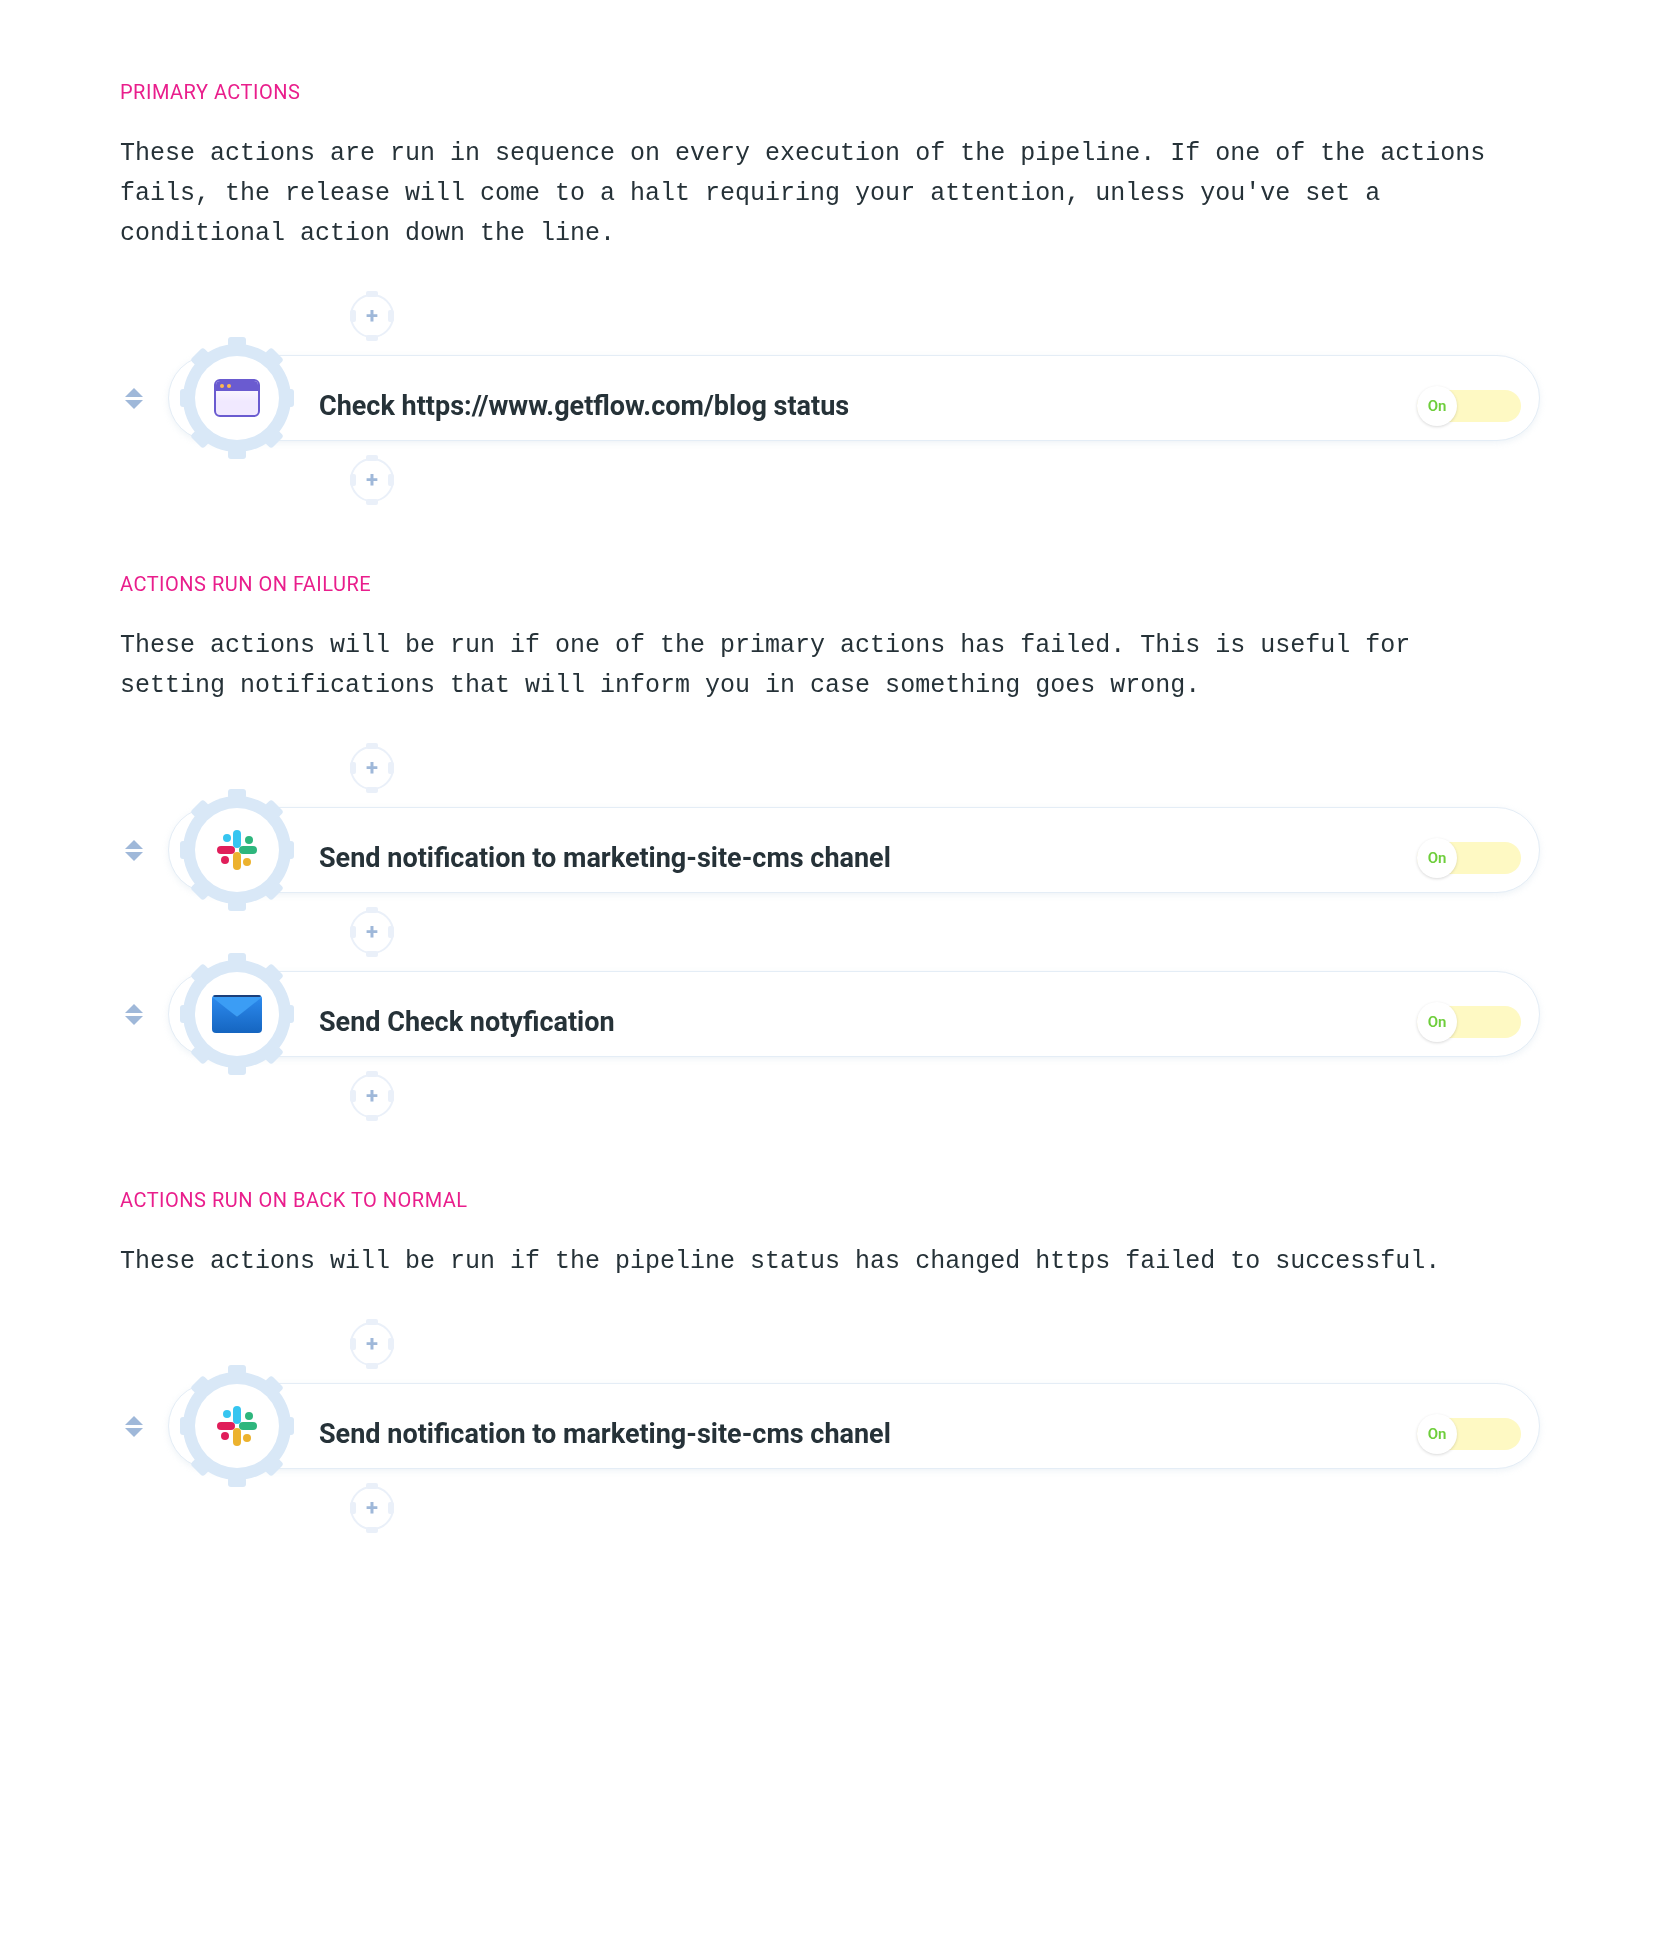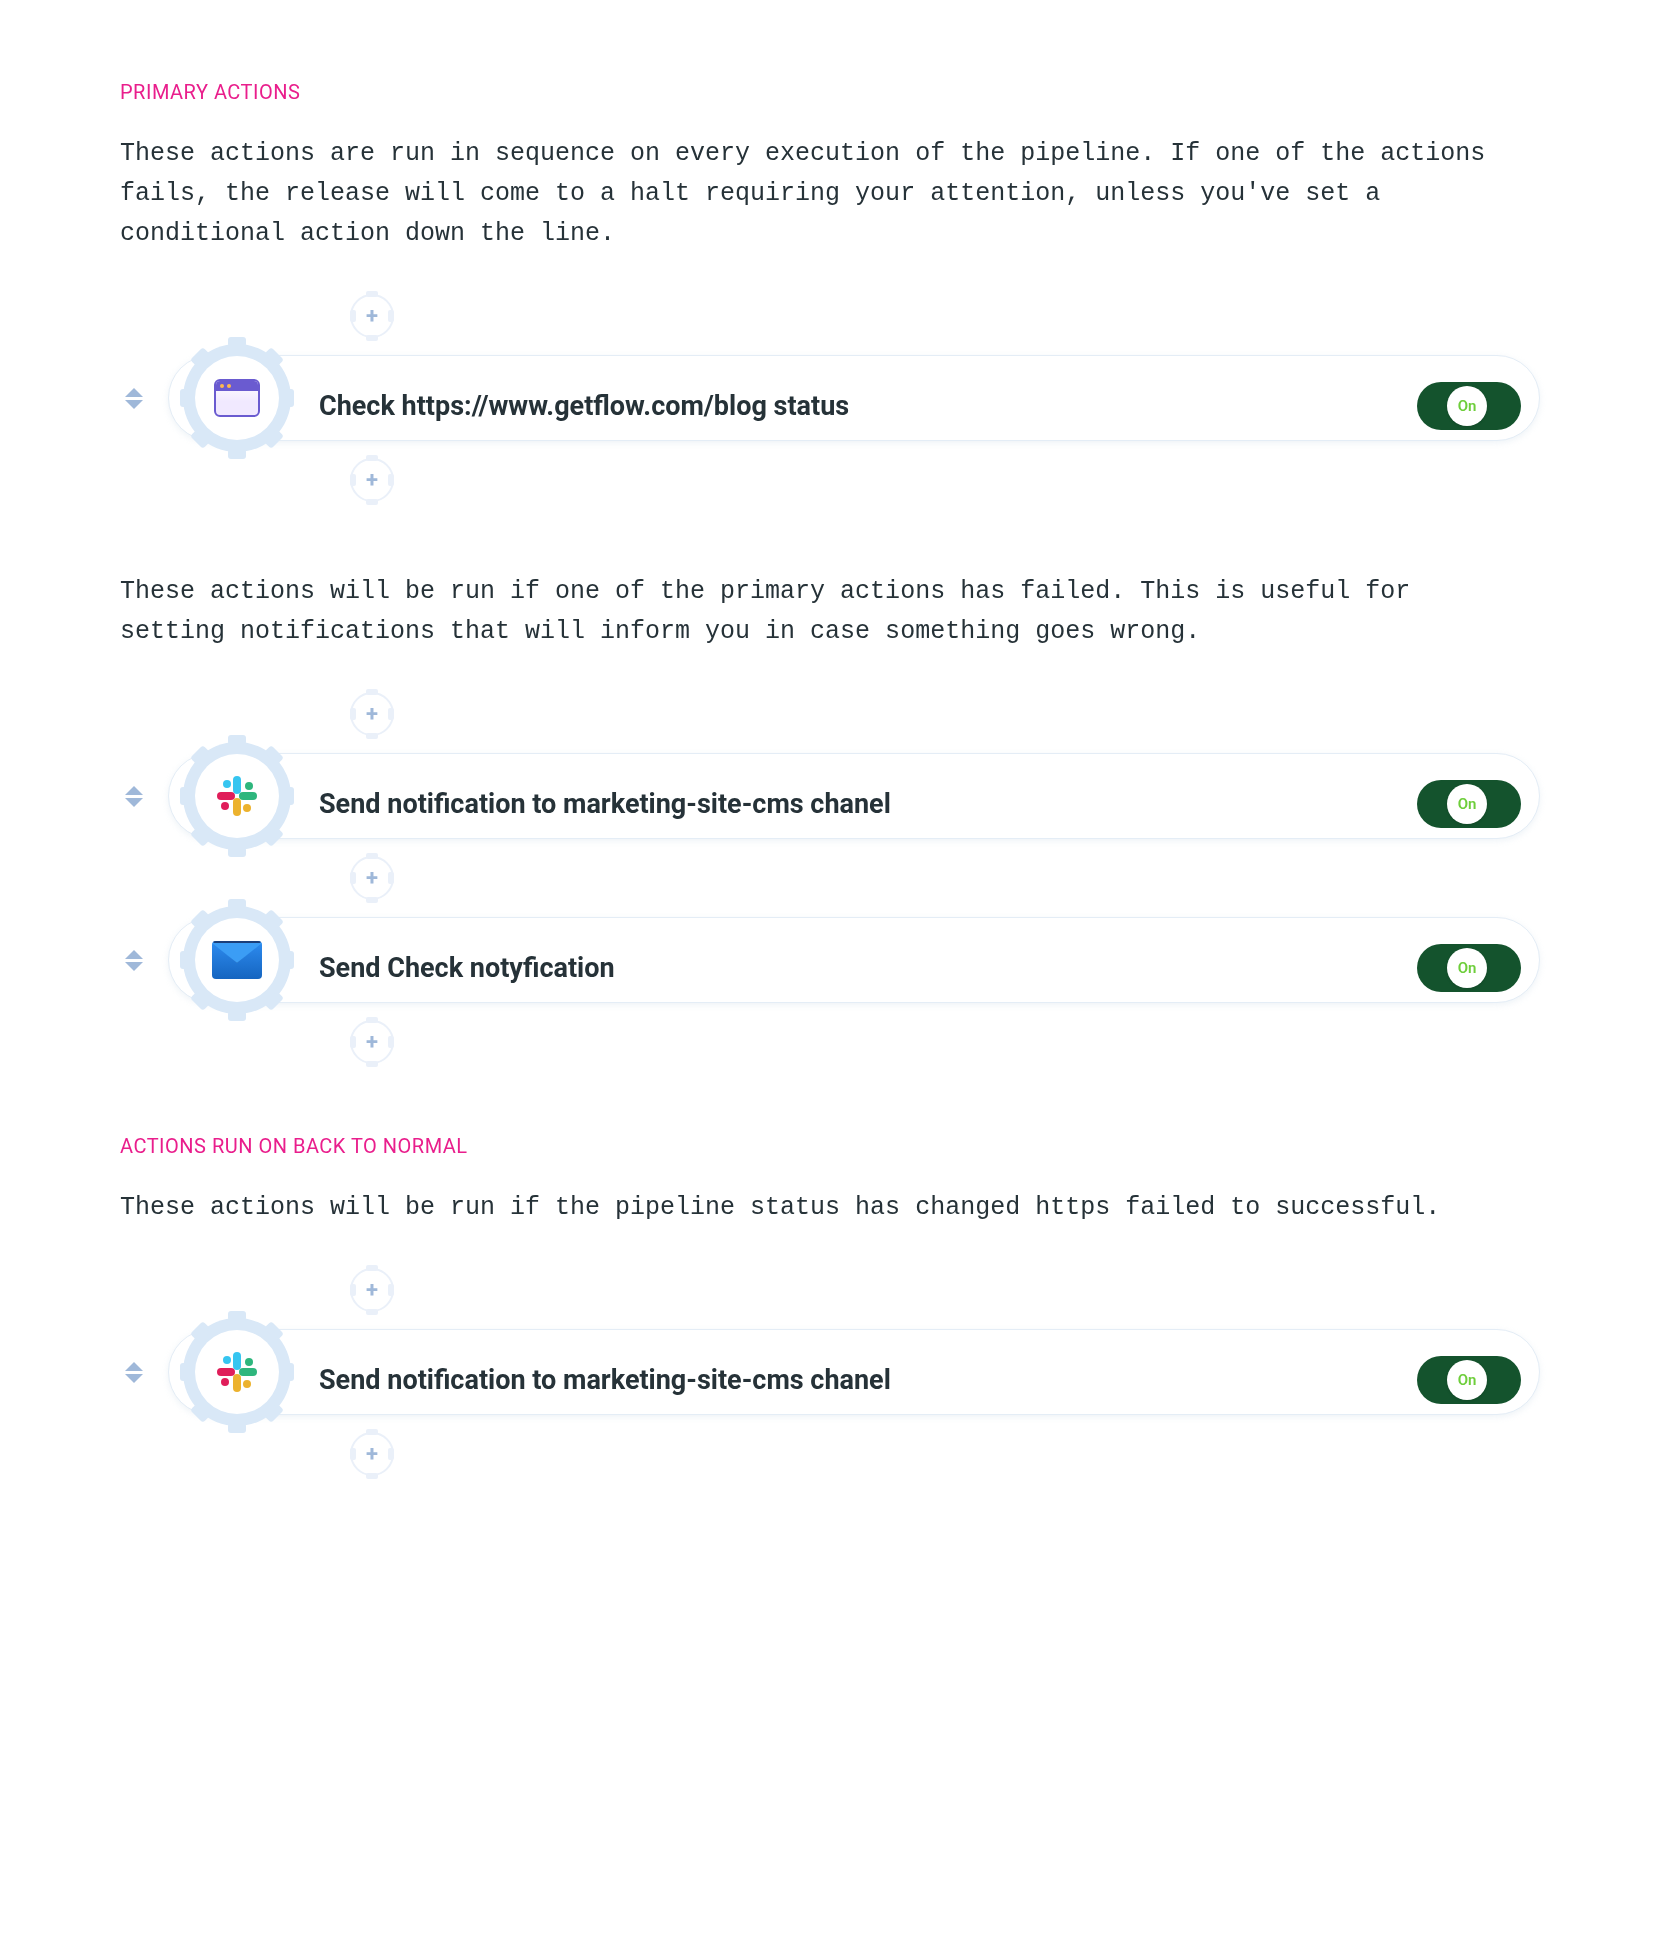--- a/index.html
+++ b/index.html
@@ -158,28 +158,28 @@
 
   .action-title {
     font-size: 27px;
     font-weight: 700;
     color: #263238;
     flex: 1;
     margin-left: 30px;
   }
   .toggle {
     width: 104px;
-    height: 48px;
-    background: #14532d;
+    height: 32px;
+    background: #fef9c3;
     border-radius: 24px;
     position: relative;
     cursor: pointer;
     display: flex;
     align-items: center;
-    justify-content: center;
+    justify-content: flex-start;
     padding-right: 4px;
   }
   .toggle .knob {
     width: 40px;
     height: 40px;
     background: #fff;
     border-radius: 50%;
     display: flex;
     align-items: center;
     justify-content: center;
@@ -293,20 +293,21 @@
       <span class="gear-notch n1"></span>
         <span class="gear-notch n2"></span>
         <span class="gear-notch n3"></span>
         <span class="gear-notch n4"></span>
       <span class="add-plus">+</span>
     </div>
   </div>
 </div>
 
 <div class="section">
+  <h3 class="section-heading">ACTIONS RUN ON FAILURE</h3>
   <p class="section-description">These actions will be run if one of the primary actions has failed. This is useful for setting notifications that will inform you in case something goes wrong.</p>
 
   <div class="actions-container">
     <div class="add-node">
       <span class="gear-notch n1"></span>
         <span class="gear-notch n2"></span>
         <span class="gear-notch n3"></span>
         <span class="gear-notch n4"></span>
       <span class="add-plus">+</span>
     </div>

